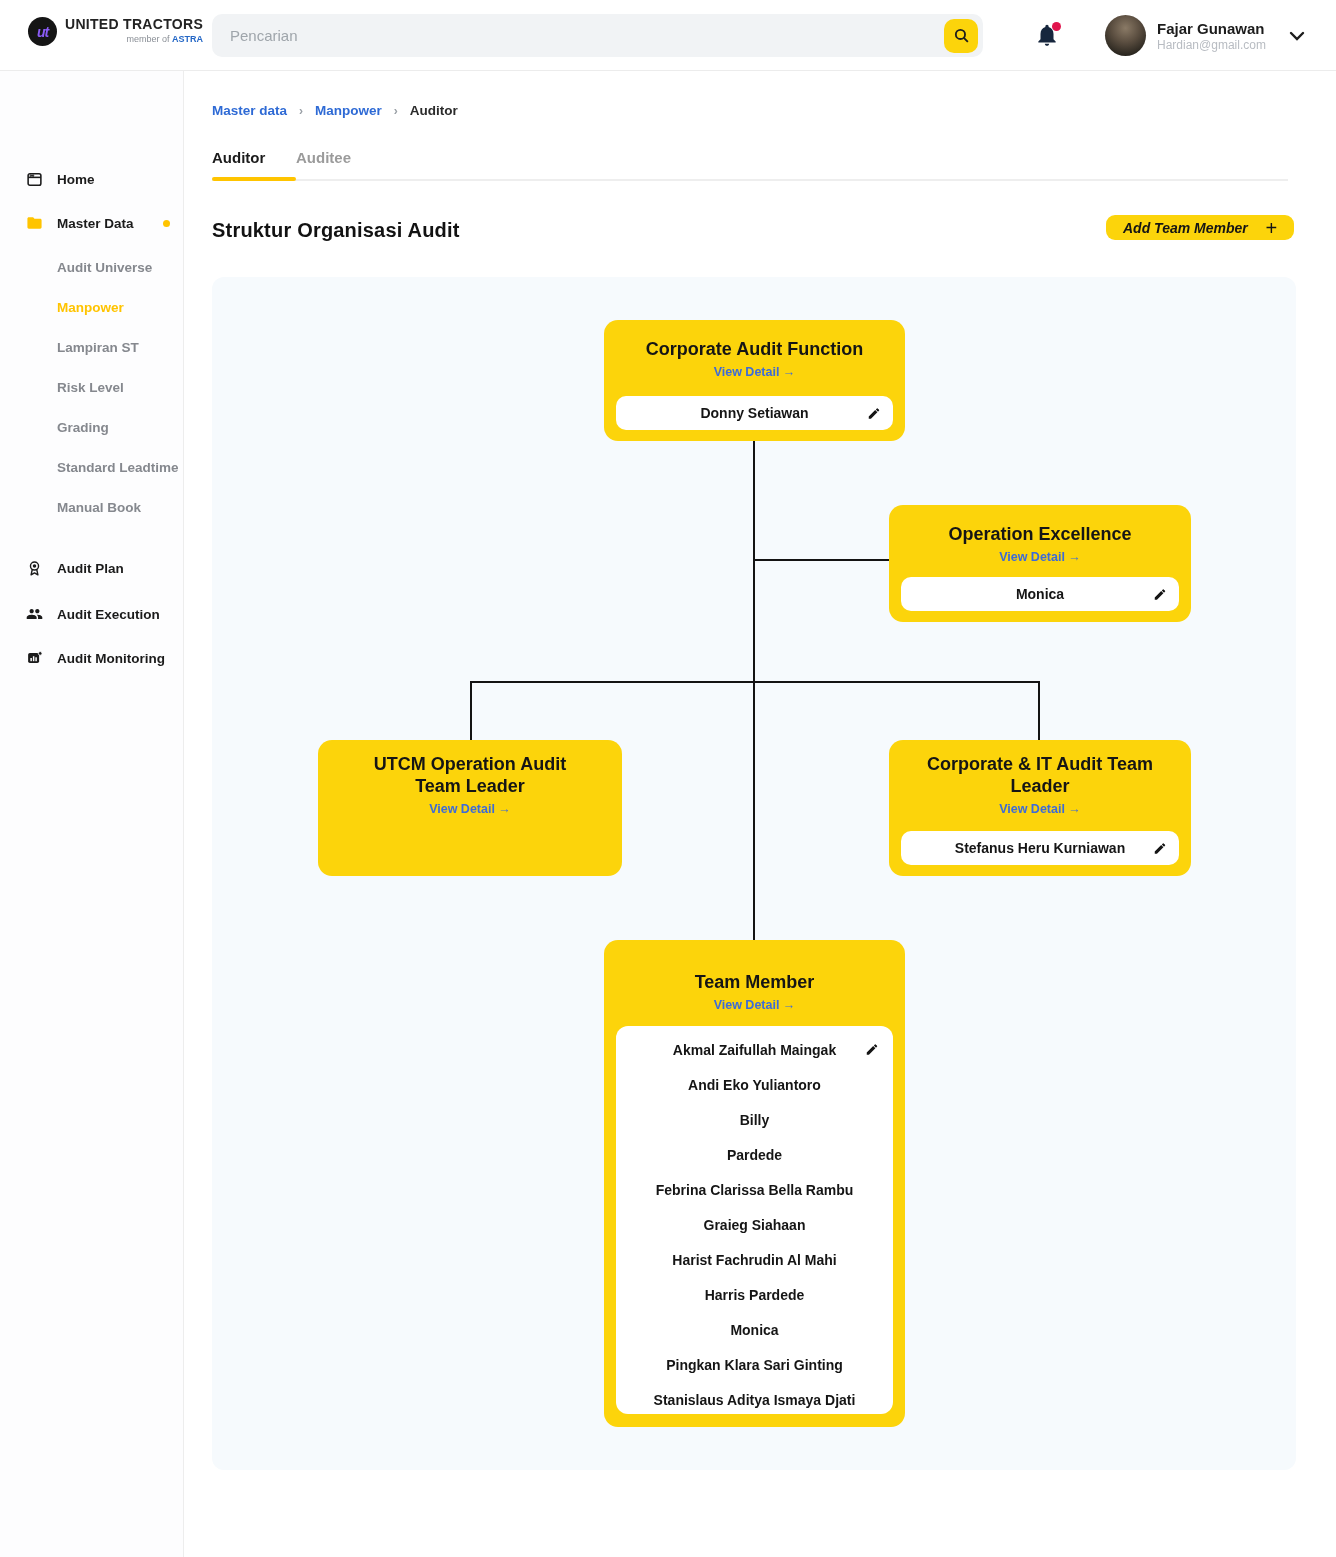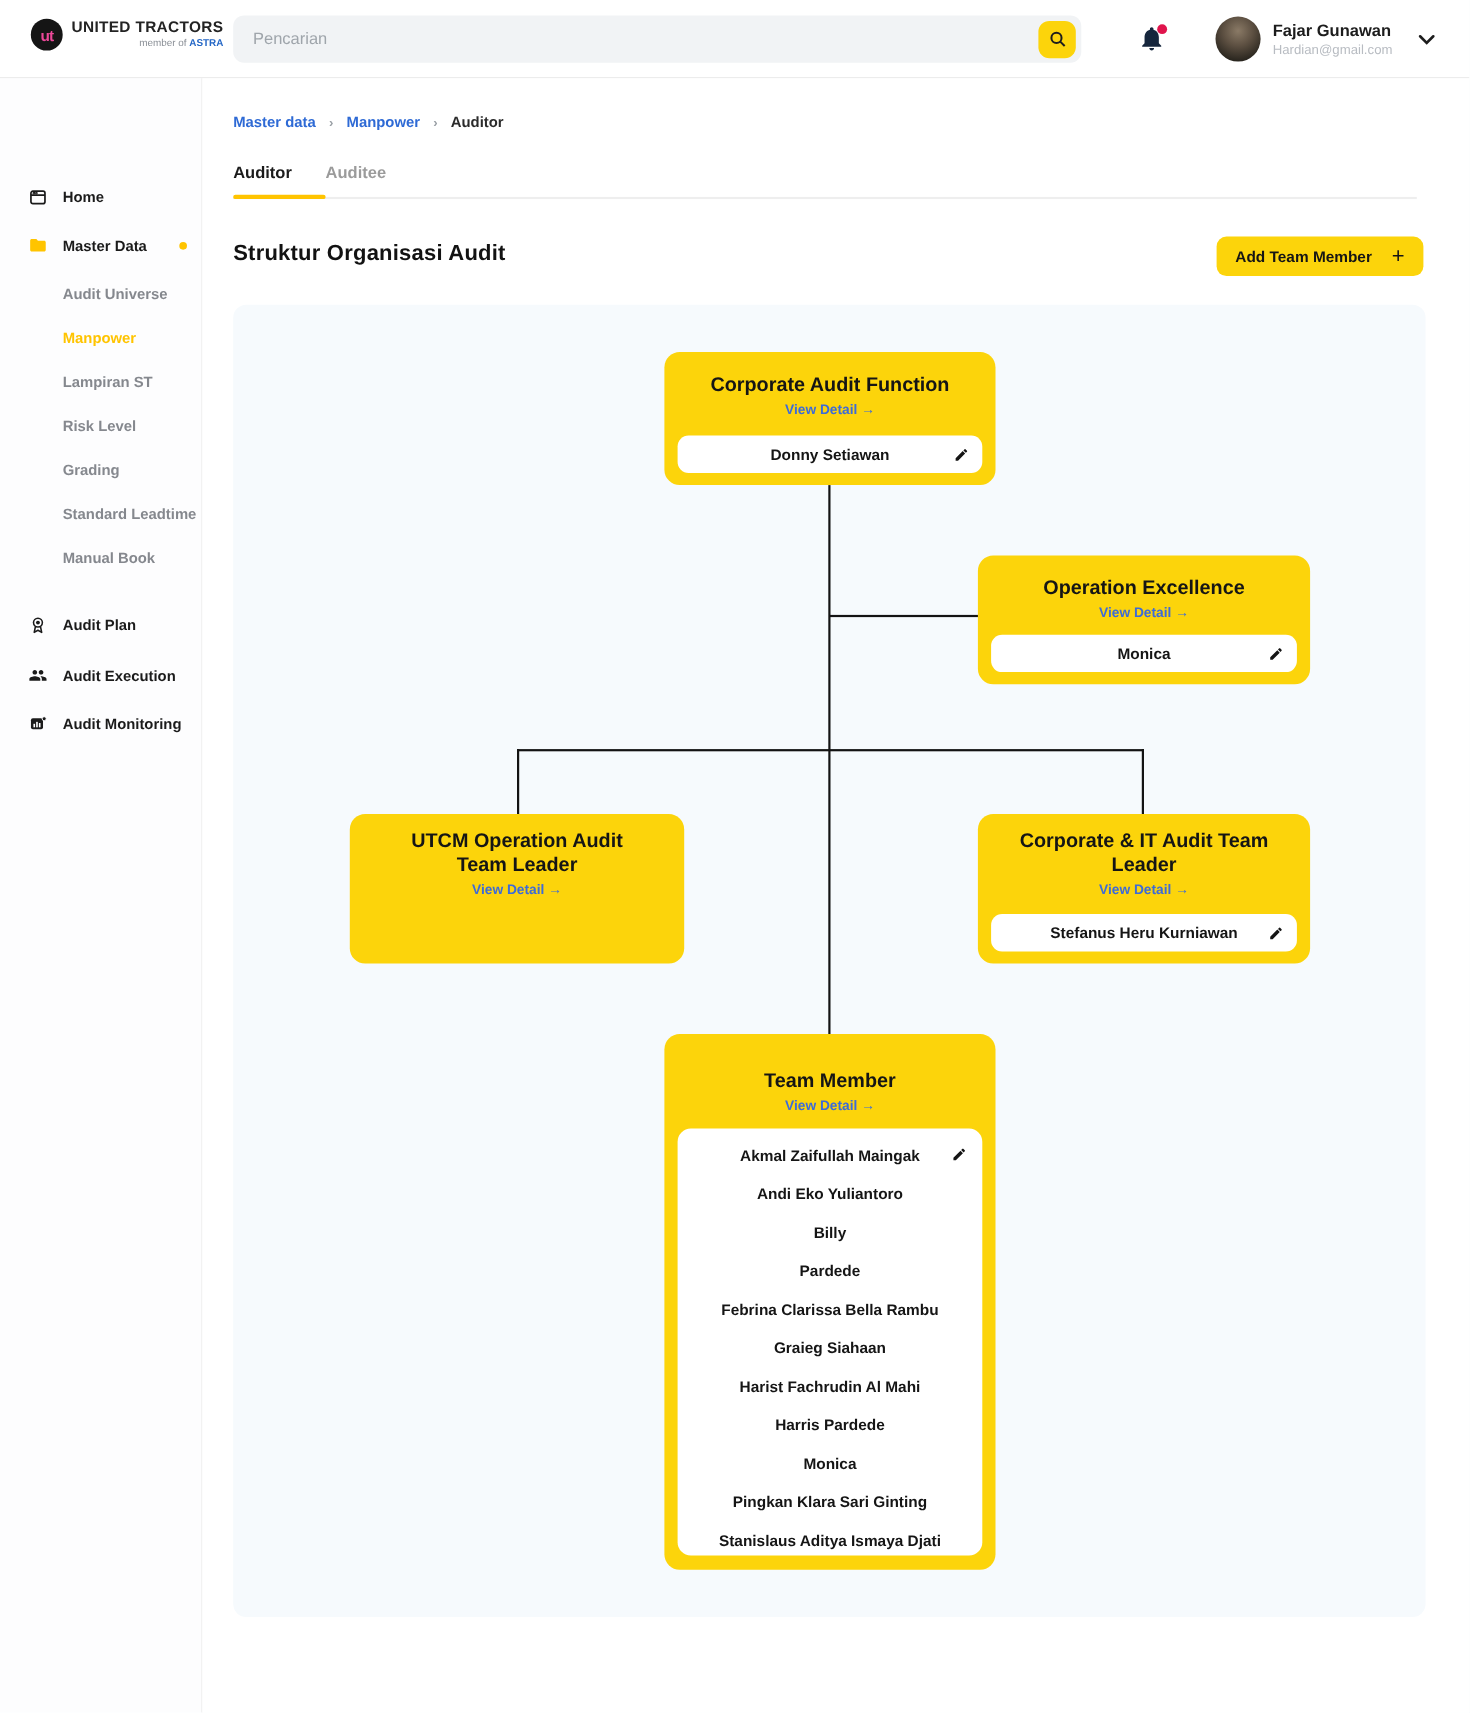--- a/index.html
+++ b/index.html
@@ -2,21 +2,21 @@
 <html><head>
 <meta charset="utf-8">
 <style>
   * { margin:0; padding:0; box-sizing:border-box; }
   body { font-family:"Liberation Sans", sans-serif; background:#fff; }
   .screen { position:relative; width:1336px; height:1557px; background:#fff; overflow:hidden; }
 
   
   .header { position:absolute; left:0; top:0; width:1336px; height:71px; background:#fff; border-bottom:1px solid #ececec; z-index:5; }
   .logo-block { position:absolute; left:28px; top:15px; display:flex; align-items:flex-start; gap:8px; }
-  .logo-circle { width:29px; height:29px; border-radius:50%; background:#151515; color:#ec4899; font-weight:bold; font-size:14px; display:flex; align-items:center; justify-content:center; margin-top:2px; letter-spacing:-1px; }
+  .logo-circle { width:29px; height:29px; border-radius:50%; background:#151515; color:#8b5cf6; font-weight:bold; font-style:italic; font-size:14px; display:flex; align-items:center; justify-content:center; margin-top:2px; letter-spacing:-1px; }
   .logo-name { font-size:14px; font-weight:bold; color:#232323; letter-spacing:.3px; line-height:18px; }
   .logo-member { font-size:9px; color:#8a8f96; text-align:right; margin-top:1px; }
   .logo-member b { color:#2467c6; }
   .searchbar { position:absolute; left:212px; top:14px; width:771px; height:43px; background:#f1f3f5; border-radius:10px; display:flex; align-items:center; }
   .searchbar input { flex:1; border:none; outline:none; background:transparent; font-size:15px; color:#333; padding:0 18px; font-family:"Liberation Sans",sans-serif; }
   .searchbar input::placeholder { color:#9fa5ab; }
   .search-btn { width:34px; height:34px; margin-right:5px; border:none; background:#FCD40B; border-radius:10px; display:flex; align-items:center; justify-content:center; cursor:pointer; }
   .bell-wrap { position:absolute; left:1034px; top:22px; width:28px; height:28px; cursor:pointer; }
   .bell-dot { position:absolute; right:1px; top:0; width:9px; height:9px; border-radius:50%; background:#e0144c; }
   .profile { position:absolute; left:1105px; top:15px; display:flex; align-items:center; gap:11px; cursor:pointer; }
@@ -40,21 +40,21 @@
   .breadcrumb { position:absolute; left:28px; top:32px; display:flex; align-items:center; gap:12px; font-size:13.5px; font-weight:bold; }
   .crumb-link { color:#2e6ad5; cursor:pointer; }
   .crumb-sep { color:#9aa0a6; font-size:12px; }
   .crumb-current { color:#2b2b2b; }
   .tab { position:absolute; top:78px; font-size:15px; font-weight:bold; cursor:pointer; }
   .tab-auditor { left:28px; color:#1b1b1b; }
   .tab-auditee { left:112px; color:#9b9b9b; }
   .tab-divider { position:absolute; left:28px; top:108px; width:1076px; height:2px; background:#eeeeee; }
   .tab-underline { position:absolute; left:28px; top:106px; width:84px; height:4px; background:#ffc400; border-radius:2px; }
   .page-title { position:absolute; left:28px; top:148px; font-size:20px; font-weight:800; color:#121212; letter-spacing:.2px; }
-  .add-btn { position:absolute; left:922px; top:144px; width:188px; height:36px; background:#FCD40B; border:none; border-radius:9px; display:flex; align-items:center; justify-content:space-between; padding:0 17px; cursor:pointer; font-family:"Liberation Sans",sans-serif; }
+  .add-btn { position:absolute; left:922px; top:144px; width:188px; height:25px; background:#FCD40B; border:none; border-radius:9px; display:flex; align-items:center; justify-content:space-between; padding:0 17px; cursor:pointer; font-family:"Liberation Sans",sans-serif;font-style:italic; }
   .add-btn .t { font-size:14px; font-weight:bold; color:#151515; }
   .add-btn .p { font-size:20px; font-weight:normal; color:#151515; line-height:18px; }
 
   
   .chart { position:absolute; left:28px; top:206px; width:1084px; height:1193px; background:#f6fafd; border-radius:12px; }
   .line { position:absolute; background:#131313; }
   .node { position:absolute; background:#FCD40B; border-radius:14px; }
   .node-title { margin-top:18px; text-align:center; font-size:18px; font-weight:bold; color:#151515; line-height:22px; }
   .node--two .node-title { padding:0 38px; margin-top:13px; }
   .view-detail { margin-top:5px; text-align:center; font-size:12.5px; font-weight:bold; color:#3d6bd8; cursor:pointer; }

